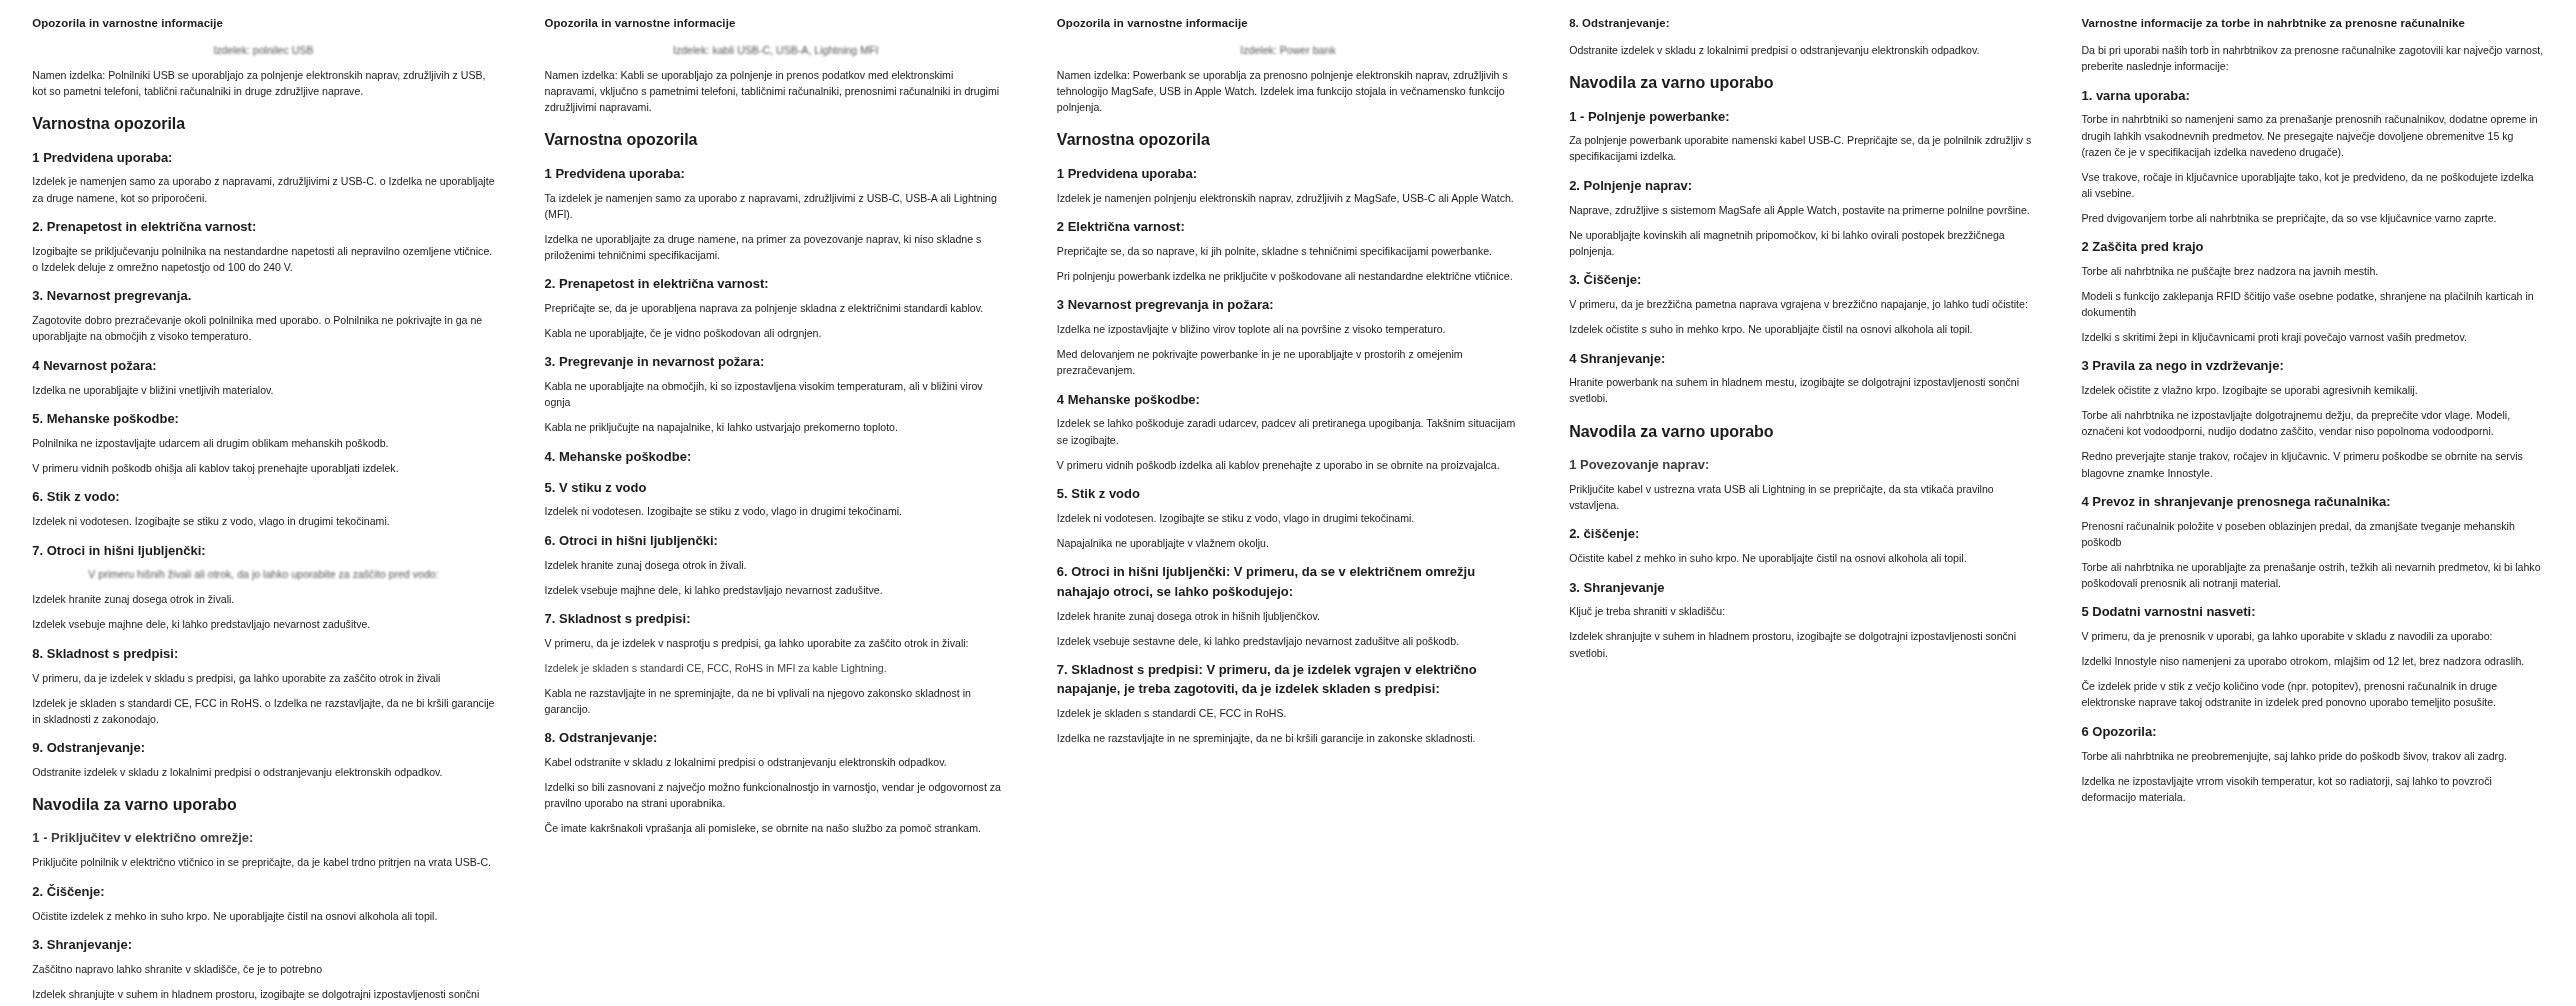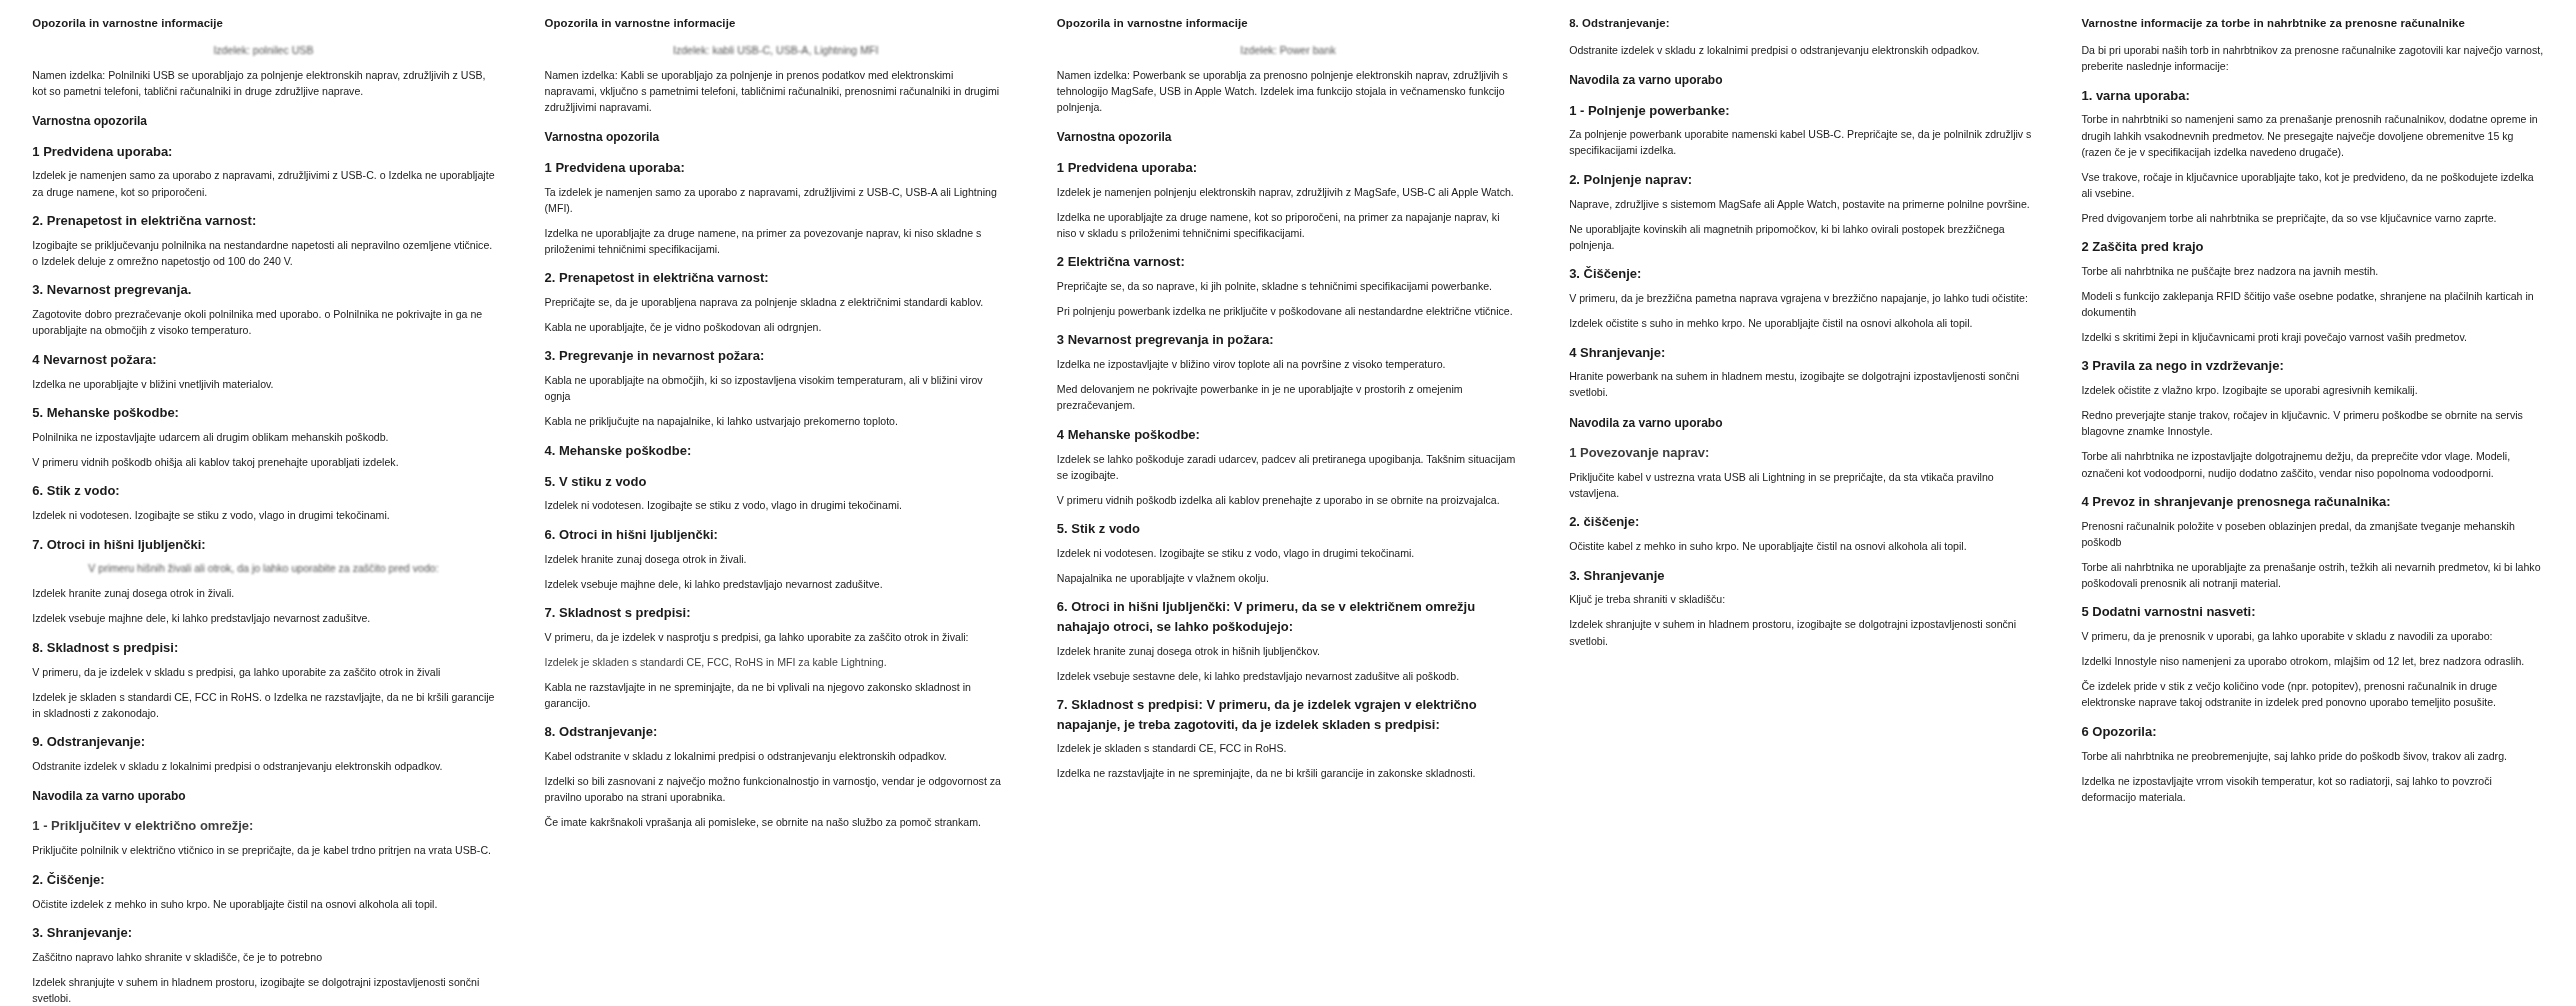--- a/index.html
+++ b/index.html
@@ -27,21 +27,21 @@
     line-height: 1.5;
   }
   .col-title {
     font-weight: bold;
     font-size: 11.4px;
     margin: 0 0 10.5px 0;
     letter-spacing: 0.1px;
   }
   .h2 {
     font-weight: bold;
-    font-size: 12px;
+    font-size: 16px;
     margin: 13px 0 7.2px 0;
   }
   .h3 {
     font-weight: bold;
     font-size: 13px;
     margin: 11.3px 0 6.4px 0;
   }
   .p {
     margin: 0 0 8.9px 0;
     font-size: 10.6px;
@@ -130,21 +130,20 @@
     <div class="p">Če imate kakršnakoli vprašanja ali pomisleke, se obrnite na našo službo za pomoč strankam.</div>
   </div>
 
   <div class="col">
     <div class="col-title">Opozorila in varnostne informacije</div>
     <div class="p blurry">Izdelek: Power bank</div>
     <div class="p">Namen izdelka: Powerbank se uporablja za prenosno polnjenje elektronskih naprav, združljivih s tehnologijo MagSafe, USB in Apple Watch. Izdelek ima funkcijo stojala in večnamensko funkcijo polnjenja.</div>
     <div class="h2">Varnostna opozorila</div>
     <div class="h3">1 Predvidena uporaba:</div>
     <div class="p">Izdelek je namenjen polnjenju elektronskih naprav, združljivih z MagSafe, USB-C ali Apple Watch.</div>
-    <div class="p">Izdelka ne uporabljajte za druge namene, kot so priporočeni, na primer za napajanje naprav, ki niso v skladu s priloženimi tehničnimi specifikacijami.</div>
     <div class="h3">2 Električna varnost:</div>
     <div class="p">Prepričajte se, da so naprave, ki jih polnite, skladne s tehničnimi specifikacijami powerbanke.</div>
     <div class="p">Pri polnjenju powerbank izdelka ne priključite v poškodovane ali nestandardne električne vtičnice.</div>
     <div class="h3">3 Nevarnost pregrevanja in požara:</div>
     <div class="p">Izdelka ne izpostavljajte v bližino virov toplote ali na površine z visoko temperaturo.</div>
     <div class="p">Med delovanjem ne pokrivajte powerbanke in je ne uporabljajte v prostorih z omejenim prezračevanjem.</div>
     <div class="h3">4 Mehanske poškodbe:</div>
     <div class="p">Izdelek se lahko poškoduje zaradi udarcev, padcev ali pretiranega upogibanja. Takšnim situacijam se izogibajte.</div>
     <div class="p">V primeru vidnih poškodb izdelka ali kablov prenehajte z uporabo in se obrnite na proizvajalca.</div>
     <div class="h3">5. Stik z vodo</div>
@@ -188,22 +187,22 @@
     <div class="h3">1. varna uporaba:</div>
     <div class="p">Torbe in nahrbtniki so namenjeni samo za prenašanje prenosnih računalnikov, dodatne opreme in drugih lahkih vsakodnevnih predmetov. Ne presegajte največje dovoljene obremenitve 15 kg (razen če je v specifikacijah izdelka navedeno drugače).</div>
     <div class="p">Vse trakove, ročaje in ključavnice uporabljajte tako, kot je predvideno, da ne poškodujete izdelka ali vsebine.</div>
     <div class="p">Pred dvigovanjem torbe ali nahrbtnika se prepričajte, da so vse ključavnice varno zaprte.</div>
     <div class="h3">2 Zaščita pred krajo</div>
     <div class="p">Torbe ali nahrbtnika ne puščajte brez nadzora na javnih mestih.</div>
     <div class="p">Modeli s funkcijo zaklepanja RFID ščitijo vaše osebne podatke, shranjene na plačilnih karticah in dokumentih</div>
     <div class="p">Izdelki s skritimi žepi in ključavnicami proti kraji povečajo varnost vaših predmetov.</div>
     <div class="h3">3 Pravila za nego in vzdrževanje:</div>
     <div class="p">Izdelek očistite z vlažno krpo. Izogibajte se uporabi agresivnih kemikalij.</div>
+    <div class="p">Torbe ali nahrbtnika ne izpostavljajte dolgotrajnemu dežju, da preprečite vdor vlage. Modeli, označeni kot vodoodporni, nudijo dodatno zaščito, vendar niso popolnoma vodoodporni.</div>
     <div class="p">Redno preverjajte stanje trakov, ročajev in ključavnic. V primeru poškodbe se obrnite na servis blagovne znamke Innostyle.</div>
-    <div class="p">Torbe ali nahrbtnika ne izpostavljajte dolgotrajnemu dežju, da preprečite vdor vlage. Modeli, označeni kot vodoodporni, nudijo dodatno zaščito, vendar niso popolnoma vodoodporni.</div>
     <div class="h3">4 Prevoz in shranjevanje prenosnega računalnika:</div>
     <div class="p">Prenosni računalnik položite v poseben oblazinjen predal, da zmanjšate tveganje mehanskih poškodb</div>
     <div class="p">Torbe ali nahrbtnika ne uporabljajte za prenašanje ostrih, težkih ali nevarnih predmetov, ki bi lahko poškodovali prenosnik ali notranji material.</div>
     <div class="h3">5 Dodatni varnostni nasveti:</div>
     <div class="p">V primeru, da je prenosnik v uporabi, ga lahko uporabite v skladu z navodili za uporabo:</div>
     <div class="p">Izdelki Innostyle niso namenjeni za uporabo otrokom, mlajšim od 12 let, brez nadzora odraslih.</div>
     <div class="p">Če izdelek pride v stik z večjo količino vode (npr. potopitev), prenosni računalnik in druge elektronske naprave takoj odstranite in izdelek pred ponovno uporabo temeljito posušite.</div>
     <div class="h3">6 Opozorila:</div>
     <div class="p">Torbe ali nahrbtnika ne preobremenjujte, saj lahko pride do poškodb šivov, trakov ali zadrg.</div>
     <div class="p">Izdelka ne izpostavljajte vrrom visokih temperatur, kot so radiatorji, saj lahko to povzroči deformacijo materiala.</div>

